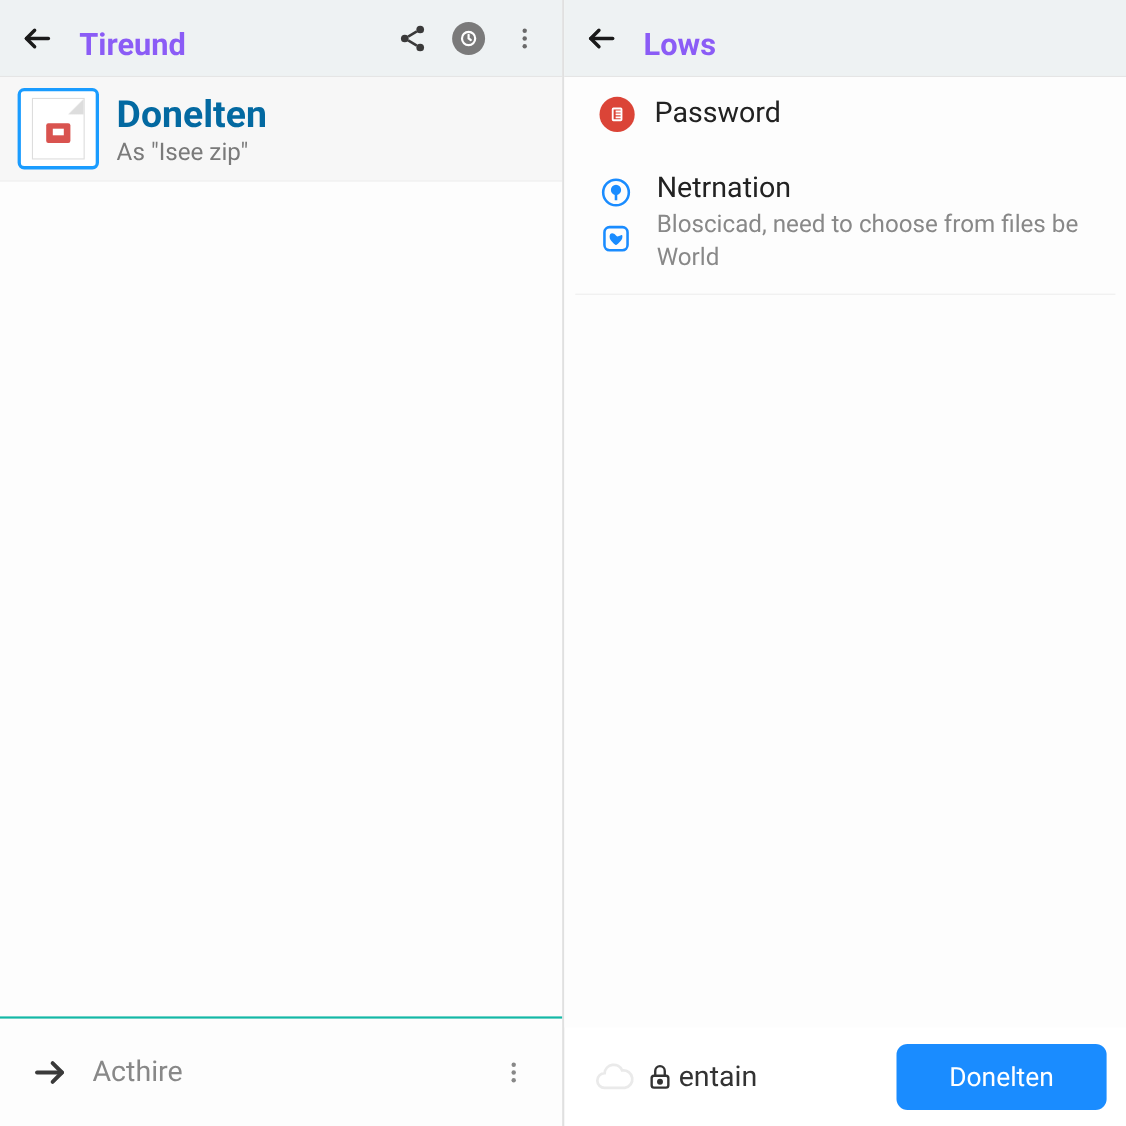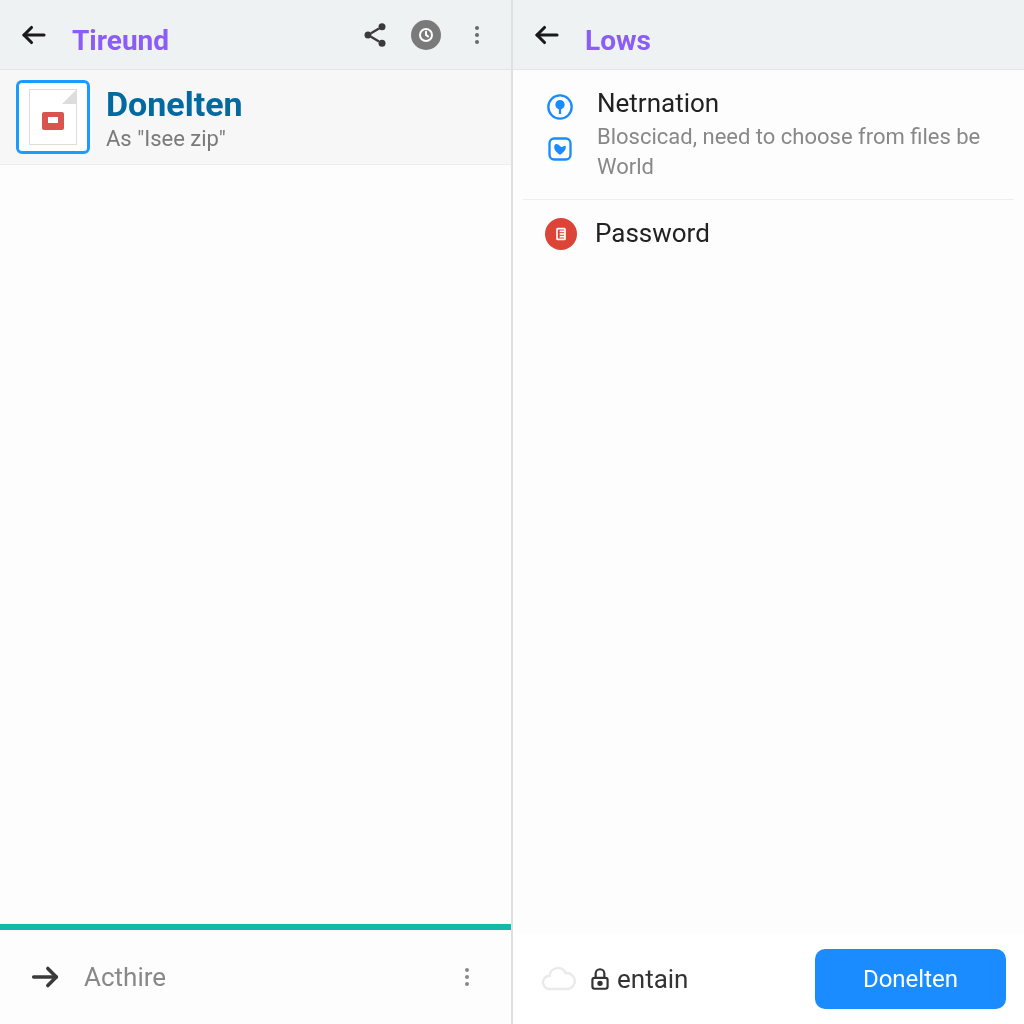--- a/index.html
+++ b/index.html
@@ -140,21 +140,21 @@
   font-weight: 700;
   color: #0369a1;
 }
 .file-sub {
   font-size: 22px;
   color: #7a7a7a;
   margin-top: 2px;
 }
 .bottombar-left {
   height: 100px;
-  border-top: 6px solid #14b8a6;
+  border-top: 2px solid #14b8a6;
   background: #fdfdfd;
   display: flex;
   align-items: center;
   padding: 4px 28px;
 }
 .bottombar-left .arrow-right {
   color: #3a3a3a;
 }
 .bottom-text {
   font-size: 26px;
@@ -319,20 +319,34 @@
     <div class="back-arrow">
       <svg width="30" height="30" viewBox="0 0 24 24" fill="none" stroke="currentColor" stroke-width="2.5" stroke-linecap="round" stroke-linejoin="round">
           <line x1="20" y1="12" x2="4" y2="12"></line>
           <polyline points="10 18 4 12 10 6"></polyline>
         </svg>
     </div>
     <div class="topbar-title">Lows</div>
   </div>
 
   <div class="content">
+    <div class="option-row noborder">
+      <div class="password-icon">
+        <svg width="16" height="16" viewBox="0 0 24 24" fill="none" stroke="#fff" stroke-width="2.5">
+            <rect x="6" y="4" width="12" height="16" rx="1"></rect>
+            <line x1="10" y1="8" x2="18" y2="8"></line>
+            <line x1="10" y1="12" x2="18" y2="12"></line>
+            <line x1="10" y1="16" x2="18" y2="16"></line>
+          </svg>
+      </div>
+      <div class="option-text">
+        <div class="option-title">Password</div>
+      </div>
+    </div>
+
     <div class="option-row">
       <div class="option-stack">
         <div class="option-icon">
           <svg width="28" height="28" viewBox="0 0 24 24" fill="none" stroke="#1a8cff" stroke-width="2">
               <circle cx="12" cy="12" r="10"></circle>
               <circle cx="12" cy="10" r="3" fill="#1a8cff"></circle>
               <path d="M12 13v5" stroke="#1a8cff" stroke-width="2"></path>
             </svg>
         </div>
         <div class="option-icon">
@@ -340,34 +354,20 @@
               <rect x="3" y="3" width="18" height="18" rx="4"></rect>
               <path d="M12 17s-5-3-5-6.5S10 7 12 9.5 17 7 17 10.5 12 17 12 17z" fill="#1a8cff" stroke="none"></path>
             </svg>
         </div>
       </div>
       <div class="option-text">
         <div class="option-title">Netrnation</div>
         <div class="option-sub">Bloscicad, need to choose from files be World</div>
       </div>
     </div>
-
-    <div class="option-row noborder">
-      <div class="password-icon">
-        <svg width="16" height="16" viewBox="0 0 24 24" fill="none" stroke="#fff" stroke-width="2.5">
-            <rect x="6" y="4" width="12" height="16" rx="1"></rect>
-            <line x1="10" y1="8" x2="18" y2="8"></line>
-            <line x1="10" y1="12" x2="18" y2="12"></line>
-            <line x1="10" y1="16" x2="18" y2="16"></line>
-          </svg>
-      </div>
-      <div class="option-text">
-        <div class="option-title">Password</div>
-      </div>
-    </div>
   </div>
 
   <div class="bottombar-right">
     <div>
       <svg class="cloud-icon" viewBox="0 0 24 24" fill="none" stroke="#bbb" stroke-width="1.5">
           <path d="M18 18H7a4 4 0 0 1 0-8 5 5 0 0 1 9.6-1.5A3.5 3.5 0 0 1 18 18z"></path>
         </svg>
     </div>
     <div class="lock-icon">
       <svg width="26" height="26" viewBox="0 0 24 24" fill="none" stroke="currentColor" stroke-width="2">

